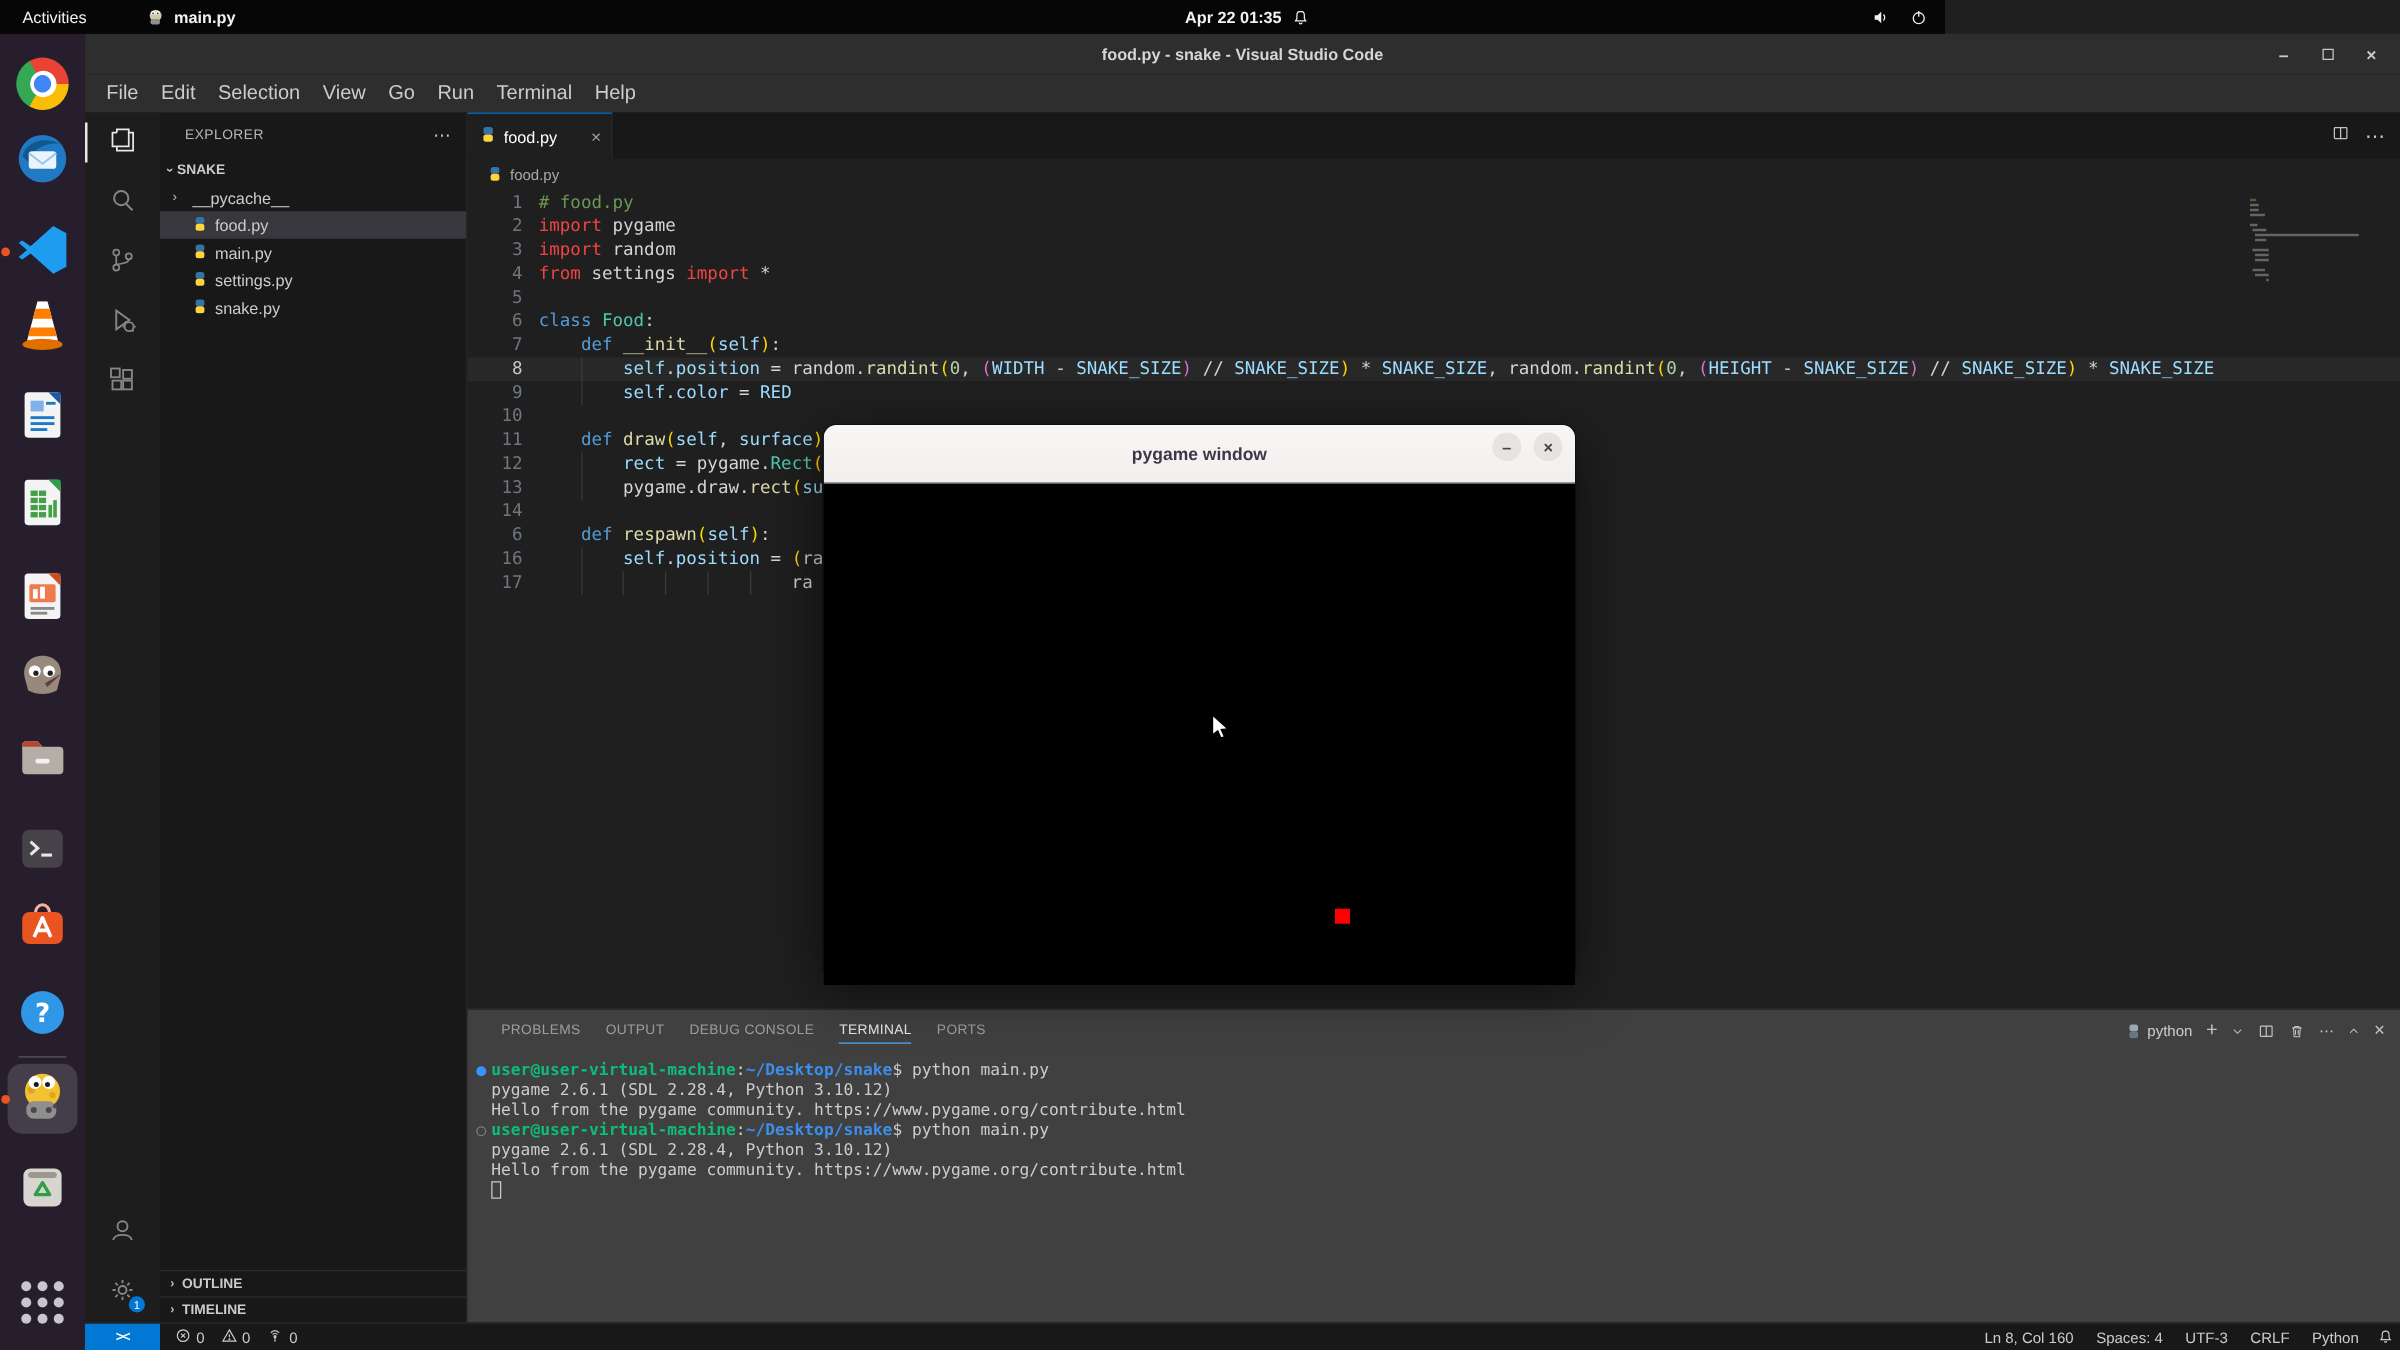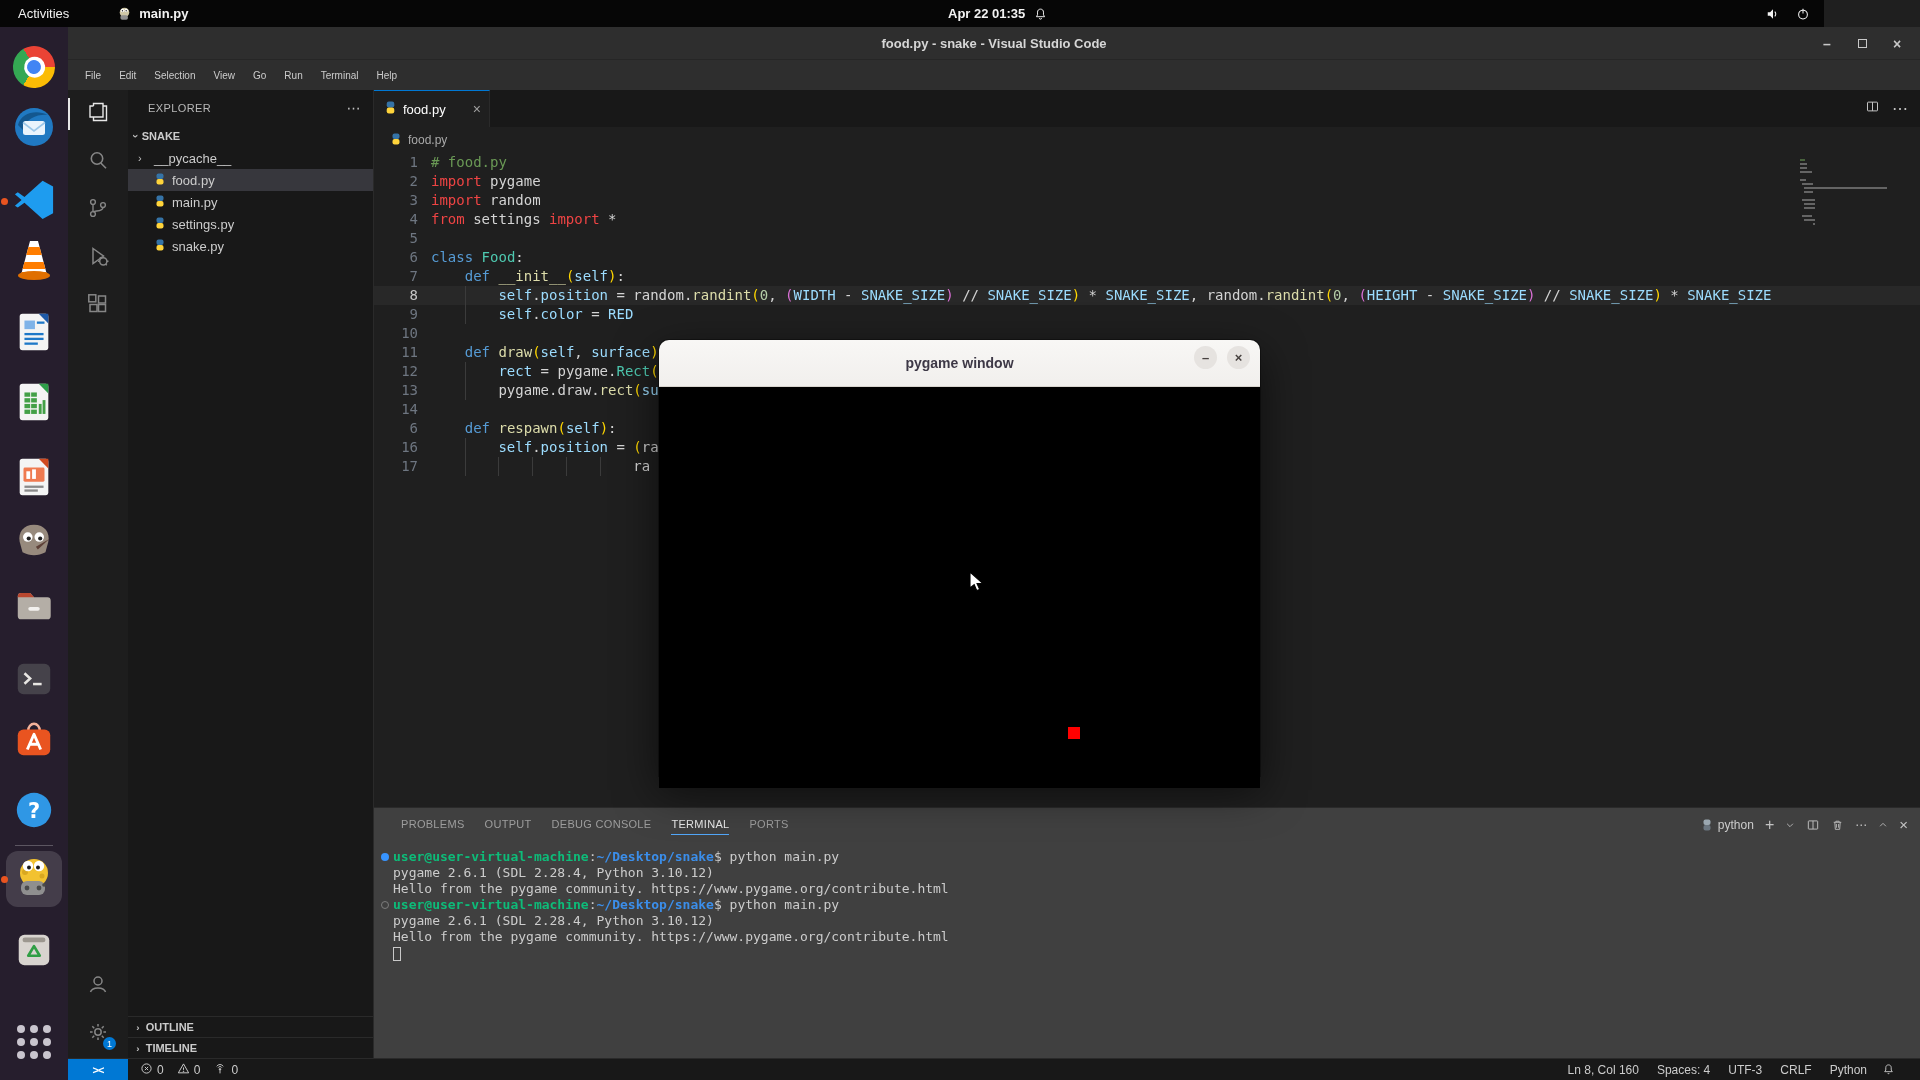--- a/index.html
+++ b/index.html
@@ -2,21 +2,21 @@
 <html><head>
 <meta charset="utf-8">
 <title>food.py - snake - Visual Studio Code</title>
 <style>
   * { margin:0; padding:0; box-sizing:border-box; }
   html,body { width:1920px; height:1080px; background:#000; }
   body { font-family:"Liberation Sans", sans-serif; }
   #root { position:relative; width:1920px; height:1080px; background:#1f1f1f; overflow:hidden; }
 
   
-  .topbar { position:absolute; left:0; top:0; width:1824px; height:27px; background:#060606; color:#f2f2f2;
+  .topbar { position:absolute; left:0; top:0; width:1556px; height:27px; background:#060606; color:#f2f2f2;
             display:flex; align-items:center; font-size:13px; z-index:50; }
   .tb-activities { padding:0 18px; height:100%; display:flex; align-items:center; cursor:default; }
   .tb-win { display:flex; align-items:center; gap:7px; margin-left:30px; font-weight:600; }
   .tb-clockwrap { position:absolute; left:948px; top:0; height:27px; display:flex; align-items:center; gap:9px; font-weight:700; }
   .tb-right { margin-left:auto; display:flex; align-items:center; gap:15px; padding-right:14px; }
   .tb-ico svg { display:block; }
 
   
   .dock { position:absolute; left:0; top:27px; width:68px; height:1053px; background:#261e2d; z-index:40; }
   .dock-item { position:absolute; left:10px; width:48px; height:48px; display:flex; align-items:center; justify-content:center; }
@@ -34,21 +34,21 @@
   .grid9 i { width:8px; height:8px; border-radius:50%; background:#c9c5ce; }
 
   
   .vscode { position:absolute; left:68px; top:27px; width:1852px; height:1053px; display:flex; flex-direction:column; z-index:10; }
   .titlebar { height:33px; background:#2e2e2e; position:relative; display:flex; align-items:center; justify-content:center;
               color:#d6d6d6; font-size:13px; font-weight:700; border-bottom:1px solid #262626; }
   .win-controls { position:absolute; right:14px; top:0; height:33px; display:flex; align-items:center; gap:17px; color:#c8c8c8; }
   .wc { width:18px; height:18px; display:flex; align-items:center; justify-content:center; font-size:14px; }
   .wc .sq { width:9px; height:9px; border:1.3px solid #c8c8c8; }
   .menubar { height:30px; background:#2e2e2e; display:flex; align-items:center; padding-left:8px; }
-  .menu-item { color:#cccccc; font-size:10px; padding:3px 9px; border-radius:4px; }
+  .menu-item { color:#cccccc; font-size:16px; padding:3px 9px; border-radius:4px; }
   .mainrow { flex:1; display:flex; min-height:0; }
 
   .activitybar { width:60px; background:#1d1d1d; display:flex; flex-direction:column; align-items:center; position:relative; }
   .act-item { width:60px; height:48px; display:flex; align-items:center; justify-content:center; position:relative; }
   .act-item.active::before { content:""; position:absolute; left:0; top:8px; bottom:8px; width:2px; background:#e7e7e7; }
   .act-bottom { position:absolute; bottom:0; left:0; width:60px; }
   .act-badge { position:absolute; right:12px; bottom:8px; min-width:13px; height:13px; border-radius:7px; background:#0078d4;
                color:#fff; font-size:9px; display:flex; align-items:center; justify-content:center; }
 
   .sidebar { width:246px; background:#181818; border-right:1px solid #2a2a2a; position:relative; color:#cccccc; }
@@ -106,21 +106,21 @@
   .t-fg { color:#cccccc; }
   .t-cursor { display:inline-block; width:8px; height:14px; border:1px solid #c9c9c9; vertical-align:middle; }
 
   
   .statusbar { height:22px; background:#181818; border-top:1px solid #2a2a2a; display:flex; align-items:center;
                font-size:12px; color:#cccccc; position:relative; }
   .sb-remote { width:60px; height:100%; background:#0078d4; color:#fff; display:flex; align-items:center; justify-content:center;
                font-weight:700; font-size:11px; letter-spacing:-1px; }
   .sb-left { display:flex; align-items:center; gap:13px; padding-left:12px; }
   .sb-item { display:flex; align-items:center; gap:4px; }
-  .sb-right { margin-left:auto; display:flex; align-items:center; padding-right:25px; }
+  .sb-right { margin-left:auto; display:flex; align-items:center; padding-right:5px; }
   .sb-rtext { padding:0 9px; }
 
   
   .pygame { position:absolute; left:659px; top:340px; width:601px; height:436px; z-index:30;
             border-radius:10px 10px 0 0; box-shadow:0 14px 44px rgba(0,0,0,.6), 0 0 0 1px rgba(0,0,0,.35); }
   .pg-titlebar { height:47px; background:linear-gradient(#f8f7f5,#f1efed); border-bottom:1px solid #d8d4ce;
                  border-radius:10px 10px 0 0; position:relative; display:flex; align-items:center; justify-content:center;
                  color:#3d3846; font-size:14px; font-weight:700; }
   .pg-btns { position:absolute; right:10px; top:6px; display:flex; gap:10px; }
   .pg-btn { width:23px; height:23px; border-radius:50%; background:#e6e3e0; color:#47413f; display:flex;

